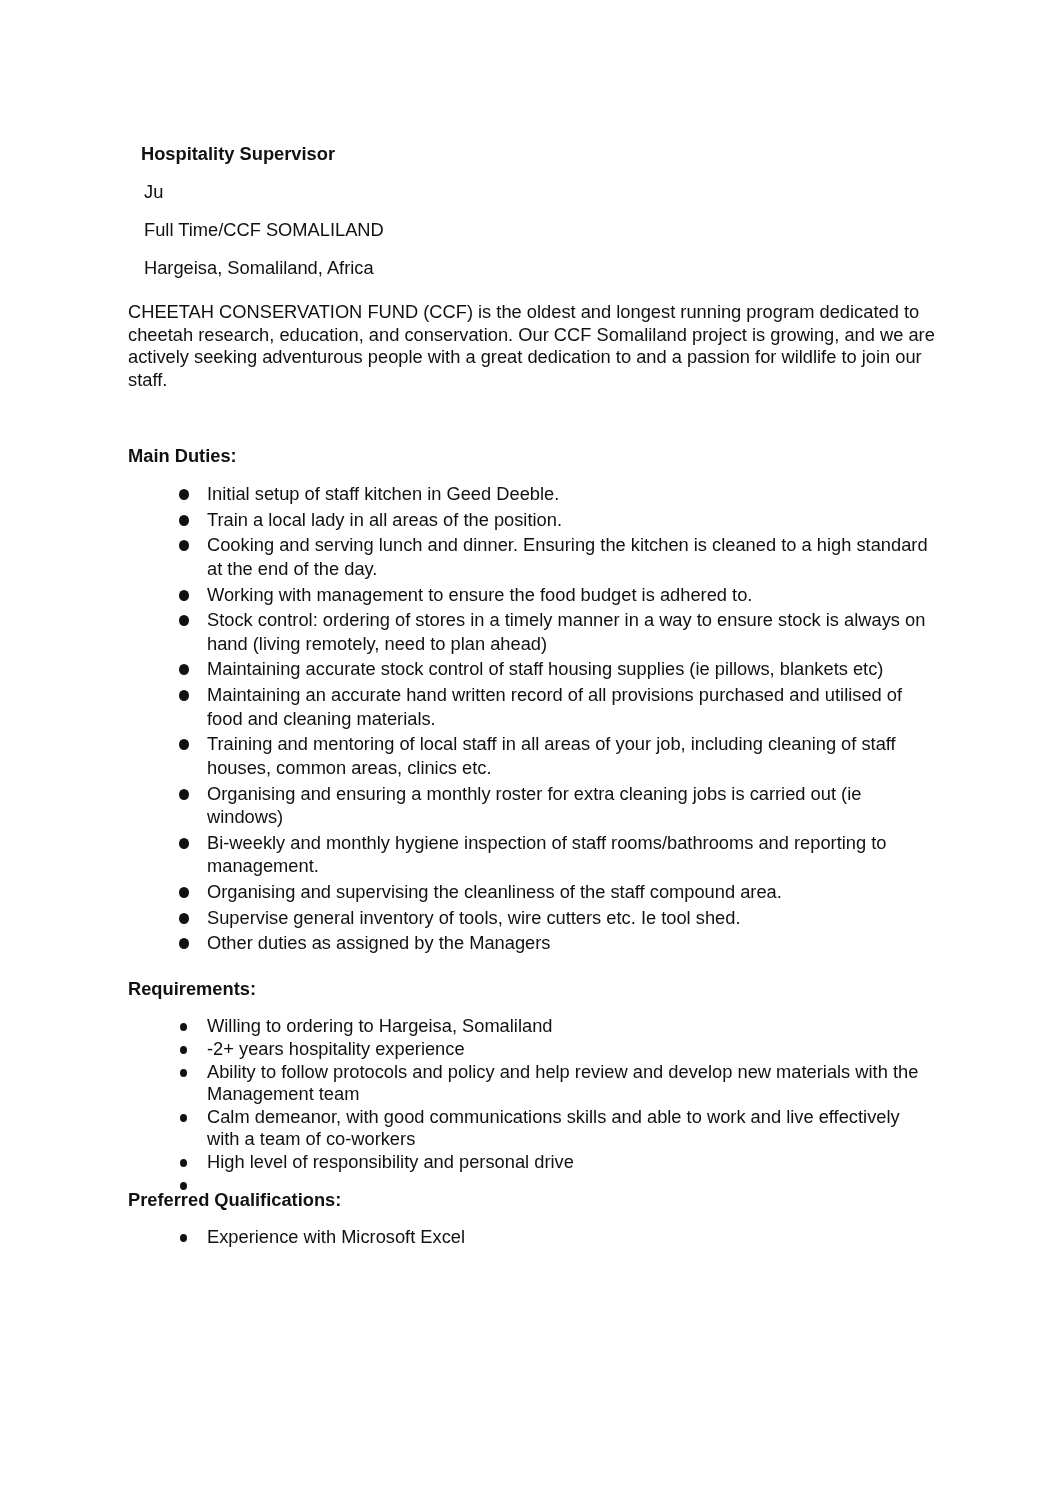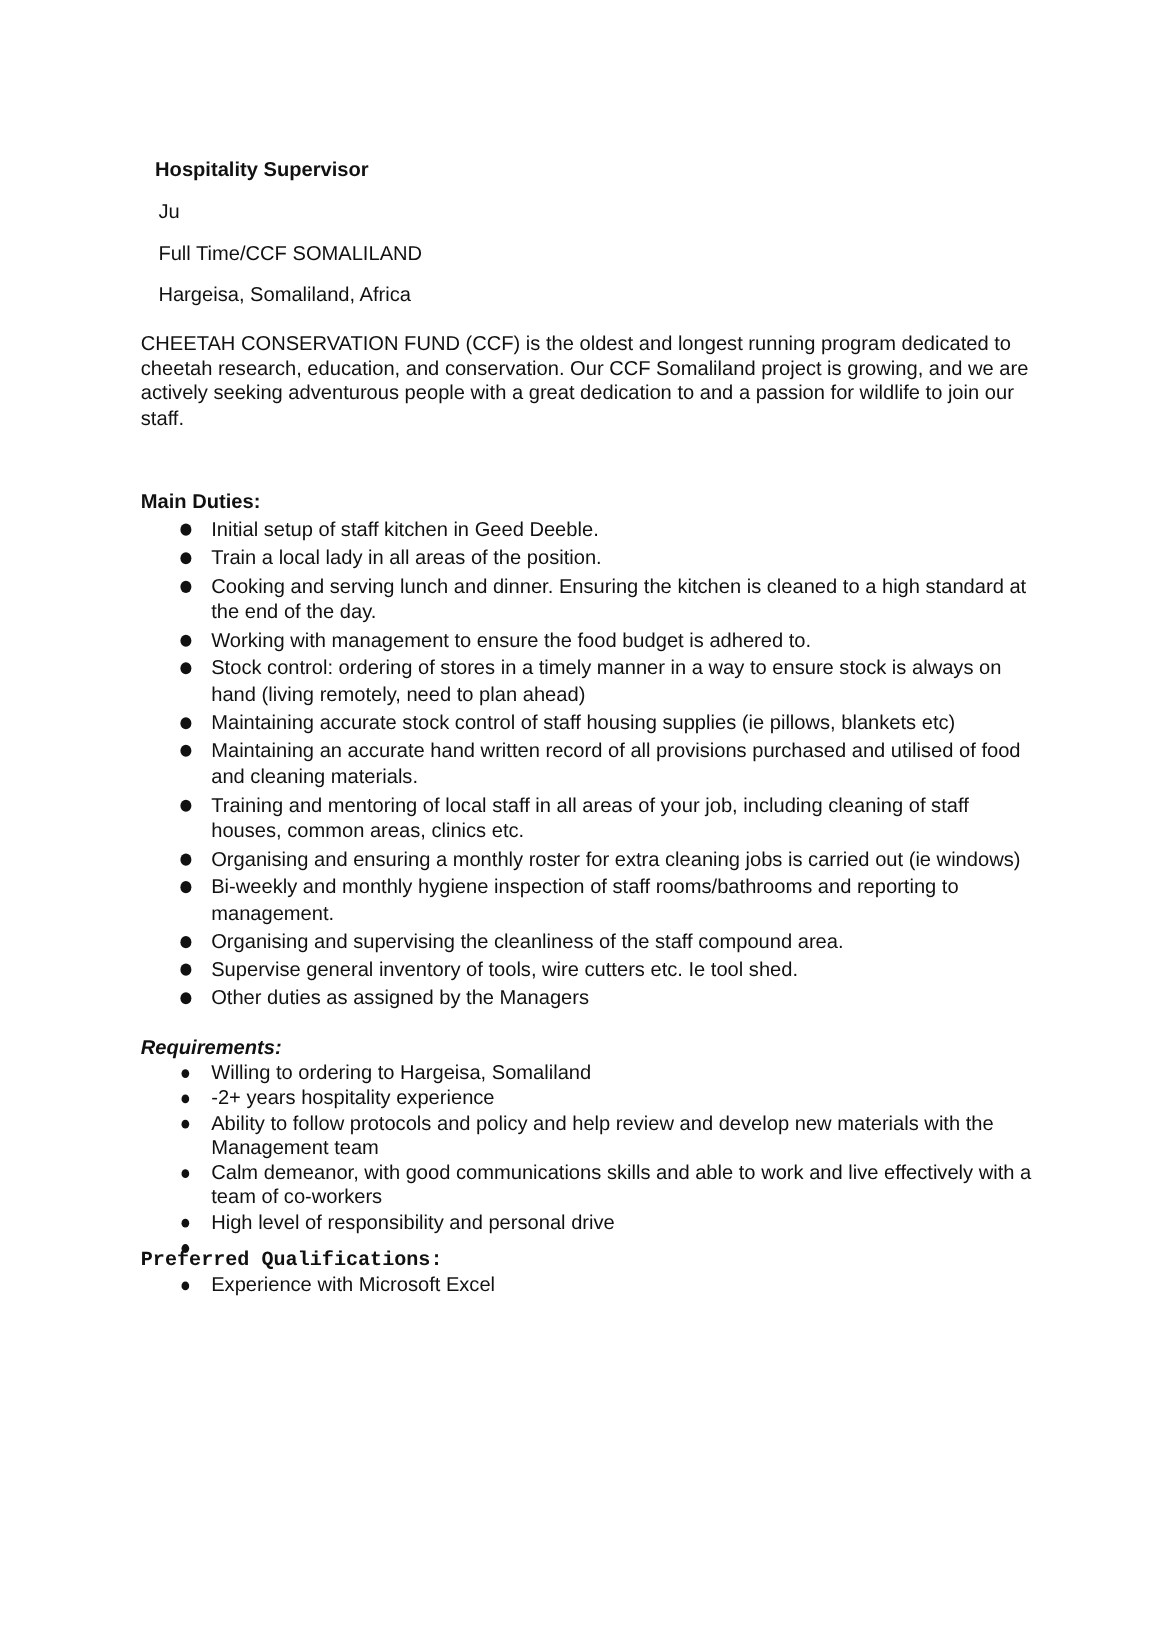--- a/index.html
+++ b/index.html
@@ -30,25 +30,25 @@
     .line { margin: 16px; }
     .intro {
       margin: 22px 0 0 0;
       line-height: 22.5px;
     }
     .section-heading {
       font-weight: bold;
       margin: 0;
     }
     .main-heading { margin-top: 54px; }
-    .req-heading { margin-top: 23px; font-style: italic; }
-    .pref-heading { margin-top: 12px; font-family: Liberation Mono, monospace; }
+    .req-heading { margin-top: 23px; }
+    .pref-heading { margin-top: 12px; }
     ul {
       list-style: none;
-      margin: 0;
+      margin: 15px;
       padding: 0;
     }
     ul.duties li {
       position: relative;
       padding-left: 64px;
       margin-top: 2.2px;
       line-height: 23.5px;
     }
     ul.duties li .bullet {
       position: absolute;

